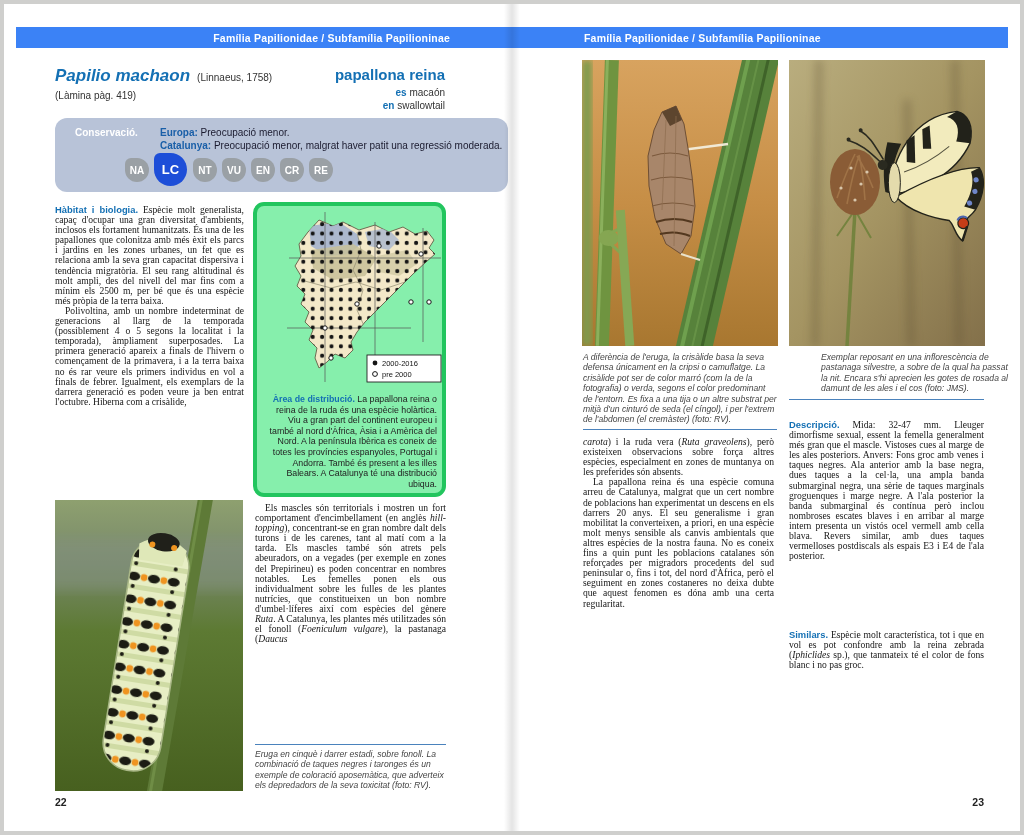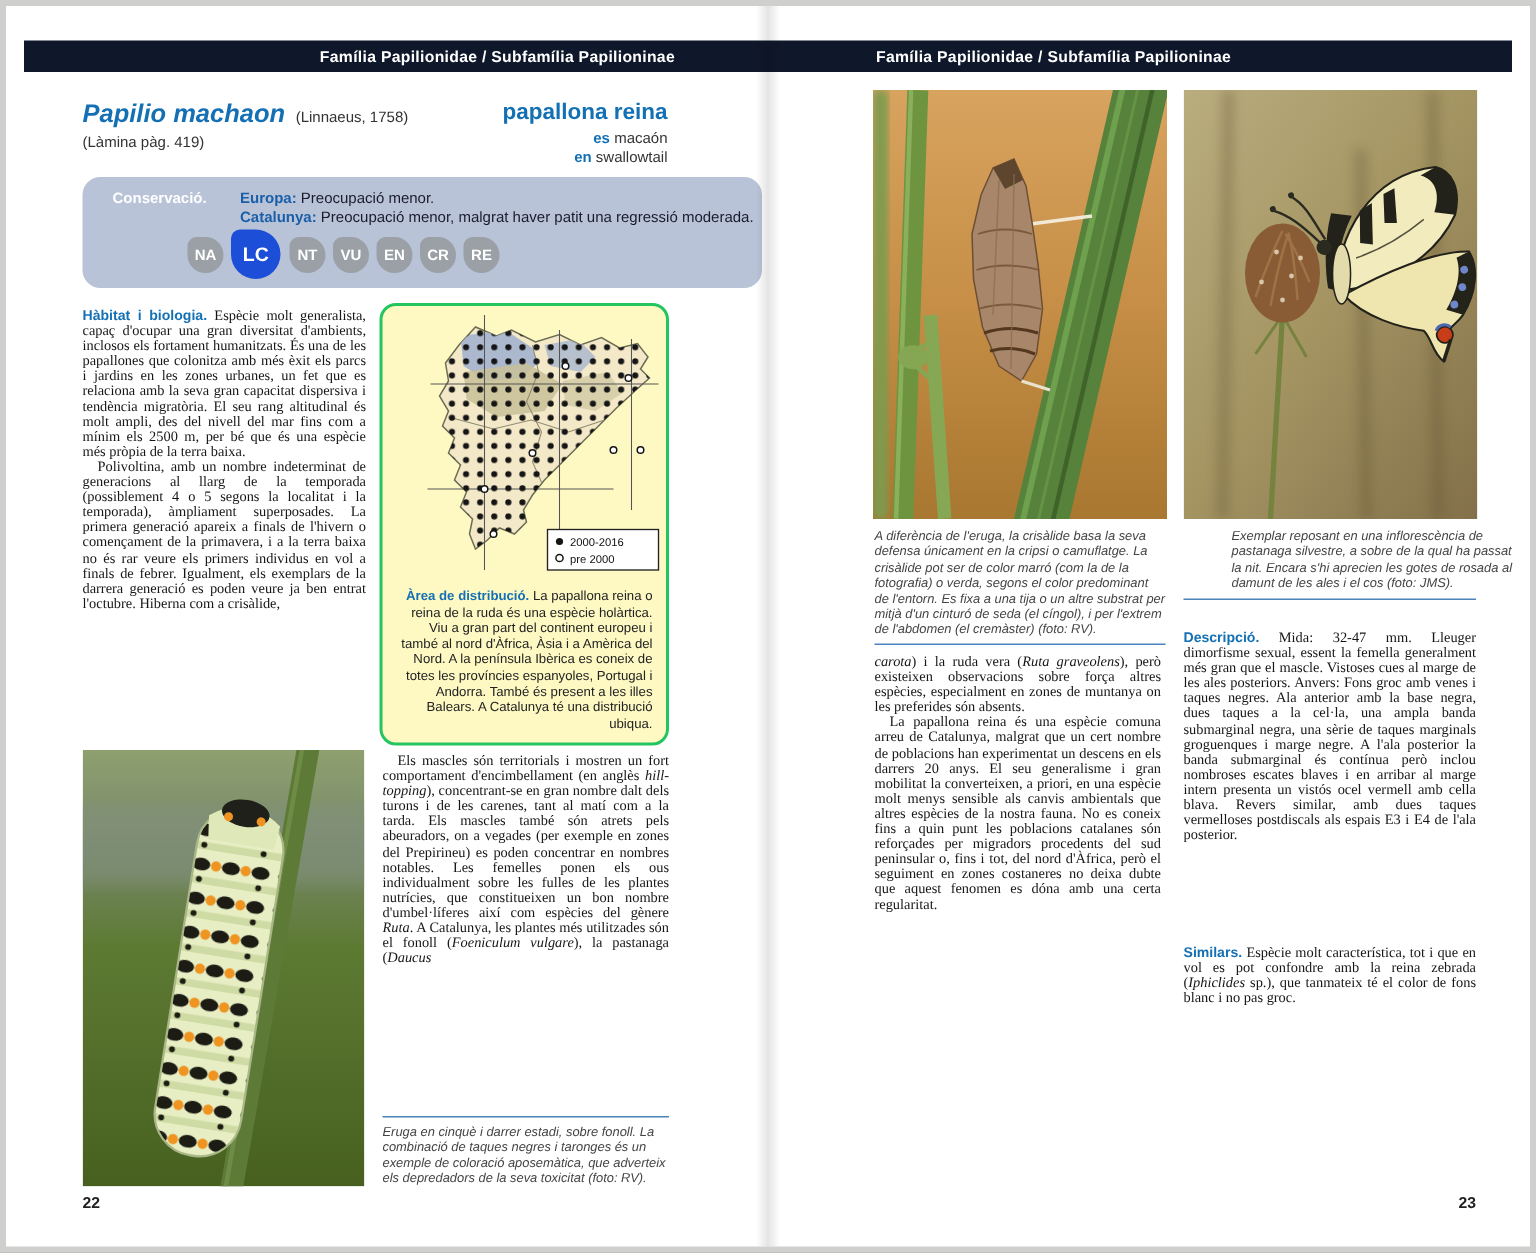--- a/index.html
+++ b/index.html
@@ -12,21 +12,21 @@
     position:absolute; inset:0; pointer-events:none;
     box-shadow: inset 0 0 0 4px #cfcfcd; z-index:50;
   }
   .spine {
     position:absolute; top:4px; bottom:4px; left:504px; width:16px; z-index:40;
     background:linear-gradient(90deg, rgba(0,0,0,0) 0%, rgba(0,0,0,0.10) 48%, rgba(120,120,120,0.35) 50%, rgba(0,0,0,0.10) 52%, rgba(0,0,0,0) 100%);
     pointer-events:none;
   }
   .abs { position:absolute; }
   
-  .hbar { top:27px; height:21px; background:#0f172a; color:#fff;
+  .hbar { top:27px; height:21px; background:#3b82f6; color:#fff;
           font-size:10.5px; font-weight:bold; letter-spacing:.2px;
           display:flex; align-items:center; }
   
   .sp-name { color:#1470b4; font-size:17px; font-weight:bold; font-style:italic; }
   .sp-auth { color:#333; font-size:10px; margin-left:7px; font-weight:normal; font-style:normal; }
   .lamina  { color:#333; font-size:10px; }
   .cname   { color:#1470b4; font-size:15px; font-weight:bold; text-align:right; }
   .langline{ font-size:10px; color:#333; text-align:right; }
   .langtag { color:#1470b4; font-weight:bold; }
   
@@ -42,21 +42,21 @@
   .badge.sm { width:24px; height:24px; font-size:10px; top:40px; }
   .badge.lg { width:33px; height:33px; font-size:13px; top:35px; }
   
   .bodycol { font-family:"Liberation Serif", serif; font-size:9.6px; line-height:10.1px;
              color:#161616; text-align:justify; overflow:hidden; }
   .bodycol p { margin:0; }
   .bodycol p.indent { text-indent:10px; }
   .run-h { font-family:"Liberation Sans", sans-serif; font-weight:bold; color:#1470b4; font-size:9.4px; }
   .run-i { font-style:italic; }
   
-  .mapcard { border:2px solid #22c55e; border-radius:11px; background:#fef9c3; }
+  .mapcard { border:4px solid #22c55e; border-radius:11px; background:#86efac; }
   .mapcaption { font-size:8.8px; line-height:10.6px; color:#222; text-align:right;
                 font-family:"Liberation Sans", sans-serif; }
   .mapcaption .run-h { font-size:8.8px; }
   
   .photocap { font-size:8.6px; line-height:10.4px; color:#444; font-style:italic;
               text-align:left; }
   .bluerule { height:1px; background:#4a82bc; }
   .pagenum { font-size:10.5px; color:#222; font-weight:bold; }
   .photo { overflow:hidden; }
   .photo svg { display:block; }

